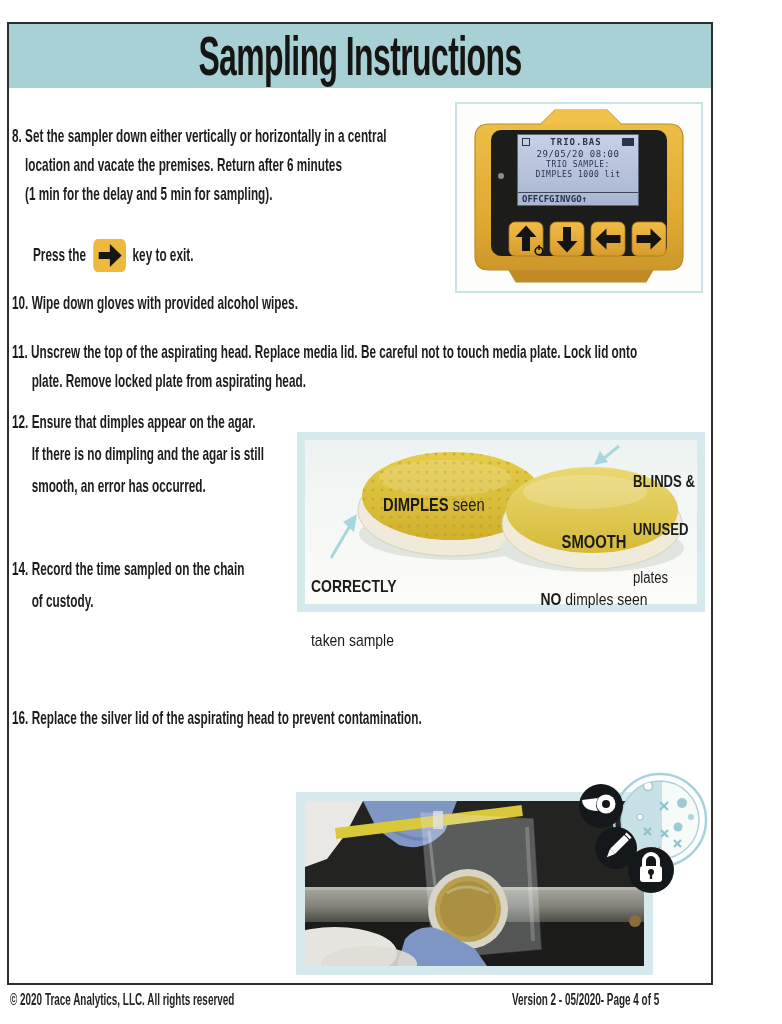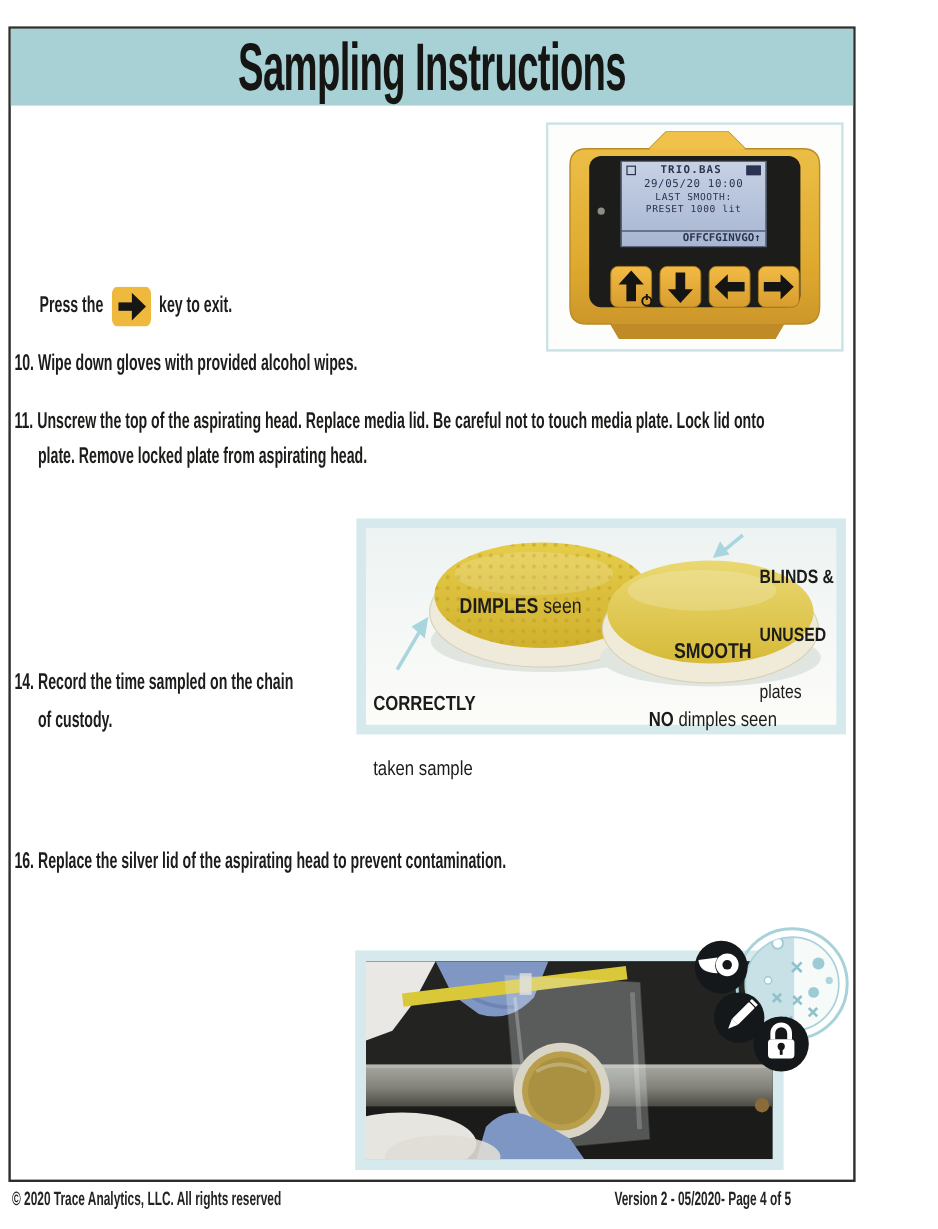--- a/index.html
+++ b/index.html
@@ -23,21 +23,21 @@
   .lcd{position:absolute;left:60px;top:30px;width:122px;height:72px;box-sizing:border-box;
        background:linear-gradient(180deg,#c6d1e4,#a8b6d2);border:1px solid #5c6579;
        font-family:"DejaVu Sans Mono",monospace;color:#2a3350;overflow:hidden;}
   .lcd-head{display:flex;justify-content:space-between;align-items:center;padding:2px 4px 0 4px;}
   .lcd-head .ttl{font-size:9px;font-weight:700;letter-spacing:1px;}
   .sq-icon{width:6px;height:6px;border:1.2px solid #2a3350;display:inline-block;}
   .batt-icon{width:10px;height:6px;border:1.2px solid #2a3350;display:inline-block;position:relative;background:#2a3350;}
   .lcd-row{ text-align:center;font-size:9px;margin-top:2px;letter-spacing:0.5px;}
   .lcd-row.sm{font-size:8px;margin-top:1px;}
   .lcd-menu{position:absolute;left:0;bottom:0;width:100%;box-sizing:border-box;display:flex;
-            justify-content:flex-end;padding:1px 4px;border-top:1px solid #3c465c;
+            justify-content:flex-start;padding:1px 4px;border-top:1px solid #3c465c;
             font-size:9px;font-weight:700;}
   .fig-petri{left:297px;top:432px;width:408px;height:180px;background:#d6e9ec;}
   .fig-petri svg{position:absolute;left:0;top:0;}
   .plabel{position:absolute;transform:scaleX(0.82);transform-origin:0 0;white-space:pre;color:#1b1b19;line-height:18px;}
   .plabel .b{font-weight:700;}
   .plabel .r{font-weight:400;}
   .lab-dimples{left:86px;top:64px;font-size:18px;}
   .lab-correctly{left:14px;top:110px;font-size:17px;}
   .lab-smooth{left:212px;top:63px;width:170px;text-align:center;transform-origin:50% 0;font-size:18px;line-height:19px;}
   .lab-smooth .l2{font-size:17px;}
@@ -54,40 +54,50 @@
 <body>
 
 <div id="page">
 
   <div class="border-box"></div>
 
   <div class="title-bar">
     <span class="t">Sampling Instructions</span>
   </div>
 
+  <div class="step" style="top:121px">
+    <div class="txt">8. Set the sampler down either vertically or horizontally in a central
+    location and vacate the premises. Return after 6 minutes
+    (1 min for the delay and 5 min for sampling).</div>
+  </div>
 
   <div class="press-row">
     <span>Press the</span>
     <svg width="53" height="33" viewBox="0 0 53 33">
       <rect x="0" y="0" width="53" height="33" rx="7" fill="#eeb93c"></rect>
       <rect x="9" y="13" width="20" height="7" fill="#161614"></rect>
       <polygon points="27,5 27,28 46,16.5" fill="#161614"></polygon>
     </svg>
     <span>key to exit.</span>
   </div>
 
   <div class="step" style="top:288px">
     <div class="txt">10. Wipe down gloves with provided alcohol wipes.</div>
   </div>
 
   <div class="step" style="top:337px">
     <div class="txt">11. Unscrew the top of the aspirating head. Replace media lid. Be careful not to touch media plate. Lock lid onto
       plate. Remove locked plate from aspirating head.</div>
   </div>
 
+  <div class="step lh32" style="top:406px">
+    <div class="txt">12. Ensure that dimples appear on the agar.
+      If there is no dimpling and the agar is still
+      smooth, an error has occurred.</div>
+  </div>
 
 
   <div class="step lh32" style="top:553px">
     <div class="txt">14. Record the time sampled on the chain
       of custody.</div>
   </div>
 
 
   <div class="step" style="top:703px">
     <div class="txt">16. Replace the silver lid of the aspirating head to prevent contamination.</div>
@@ -132,23 +142,23 @@
         <rect x="175" y="118" width="34" height="34" rx="6" fill="url(#btng)" stroke="#a57a1e" stroke-width="0.8"></rect>
         <path d="M204.5,135 L193.5,124.5 L193.5,131 L179.5,131 L179.5,139 L193.5,139 L193.5,145.5 Z" fill="#141412"></path>
       </g>
     </svg>
     <div class="lcd">
       <div class="lcd-head">
         <span class="sq-icon"></span>
         <span class="ttl">TRIO.BAS</span>
         <span class="batt-icon"></span>
       </div>
-      <div class="lcd-row">29/05/20 10:00</div>
-      <div class="lcd-row sm">LAST SMOOTH:</div>
-      <div class="lcd-row sm">PRESET 1000 lit</div>
+      <div class="lcd-row">29/05/20 08:00</div>
+      <div class="lcd-row sm">TRIO SAMPLE:</div>
+      <div class="lcd-row sm">DIMPLES 1000 lit</div>
       <div class="lcd-menu">
         <span>OFF</span>
         <span>CFG</span>
         <span>INV</span>
         <span>GO↑</span>
       </div>
     </div>
   </div>
 
   <div class="fig fig-petri">

